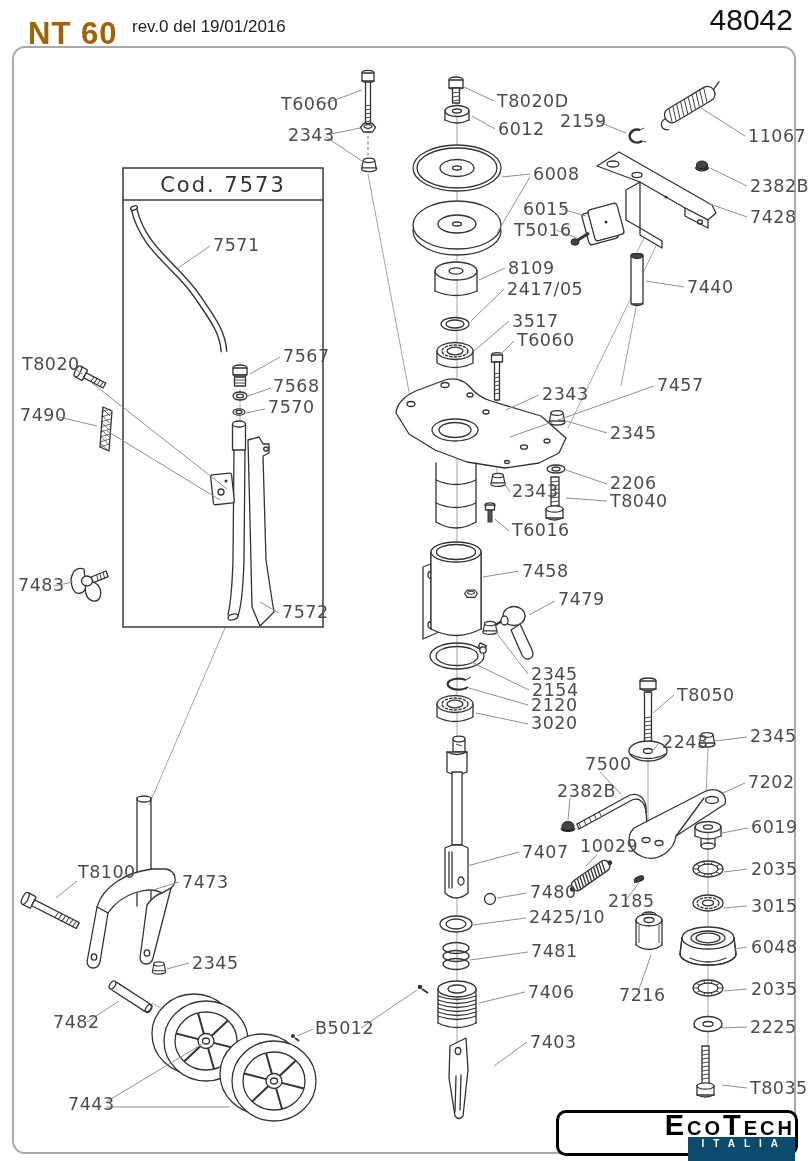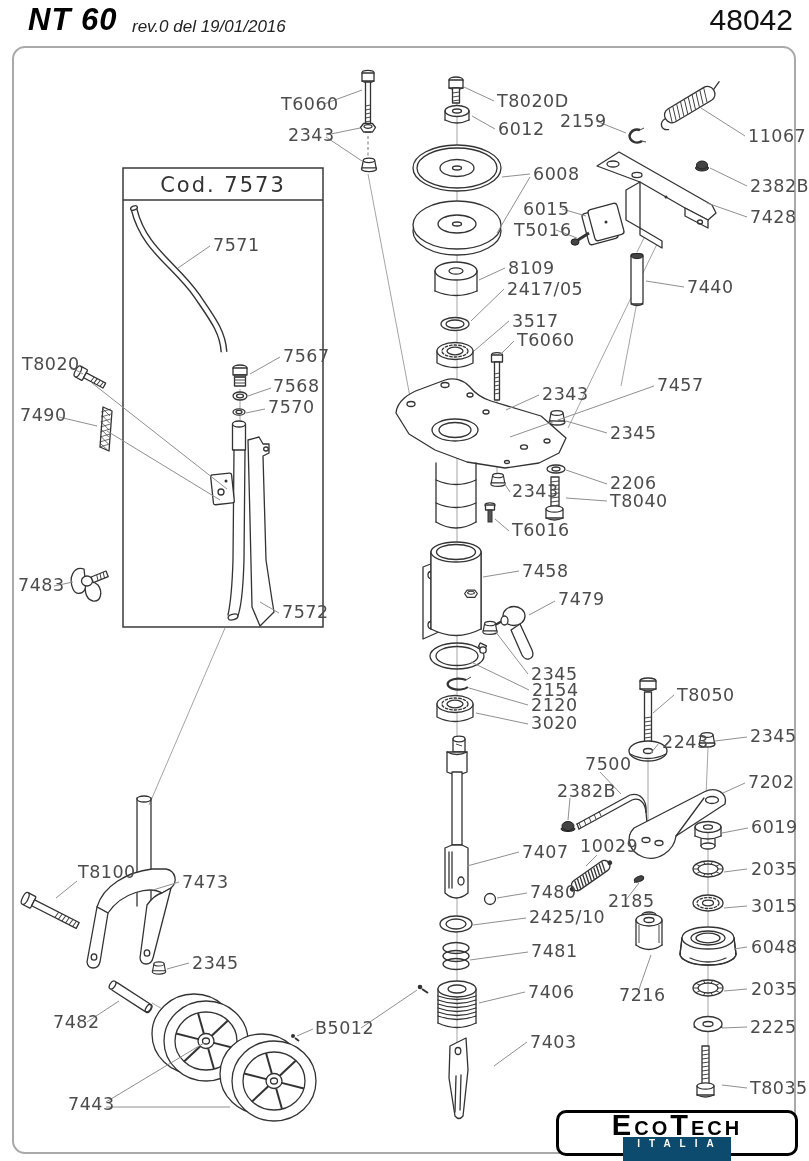--- a/index.html
+++ b/index.html
@@ -1,29 +1,29 @@
 <!DOCTYPE html>
 <html><head>
 <meta charset="utf-8">
 <style>
   html,body{margin:0;padding:0}
   body{width:809px;height:1161px;background:#fff;position:relative;font-family:"Liberation Sans",sans-serif;overflow:hidden}
-  .hdr-model{position:absolute;left:28px;top:2px;font-size:31px;font-weight:bold;font-style:italic;letter-spacing:1px;color:#000000}
-  .hdr-rev{position:absolute;left:132px;top:17px;font-size:17px;font-style:italic;color:#222}
+  .hdr-model{position:absolute;left:28px;top:16px;font-size:31px;font-weight:bold;letter-spacing:1px;color:#a16207}
+  .hdr-rev{position:absolute;left:132px;top:17px;font-size:17px;color:#222}
   .hdr-code{position:absolute;right:16px;top:3px;font-size:30px;color:#111}
   svg.diagram{position:absolute;left:0;top:0}
   .p{fill:#fff;stroke:#333;stroke-width:1.3;stroke-linejoin:round}
   .pn{fill:none;stroke:#333;stroke-width:1.3;stroke-linejoin:round;stroke-linecap:round}
   .pd{fill:#444;stroke:#222;stroke-width:1}
   .lead{stroke:#8f8f8f;stroke-width:1;fill:none}
   .axis{stroke:#9a9a9a;stroke-width:0.9;fill:none}
   .tick{stroke:#333;stroke-width:0.9}
   .lbl{font-family:"DejaVu Sans",sans-serif;font-size:17.5px;fill:#4c4c4c;letter-spacing:0.5px}
   .title{font-family:"DejaVu Sans",sans-serif;font-size:21px;fill:#333;letter-spacing:2px}
-  .logo{position:absolute;left:556px;top:1110px;width:242px;height:46px;background:#fff;border:3px solid #000;border-radius:10px;box-sizing:border-box;display:flex;flex-direction:column;align-items:center}
+  .logo{position:absolute;left:556px;top:1110px;width:242px;height:46px;background:#fff;border:3px solid #000;border-radius:10px;box-sizing:border-box;display:flex;flex-direction:column;align-items:flex-end}
   .logo-brand{font-weight:bold;font-variant:small-caps;font-size:29px;line-height:25px;letter-spacing:3px;color:#000}
   .logo-tab{background:#0c4a6e;color:#fff;font-size:10px;font-weight:bold;letter-spacing:9px;line-height:13px;padding:0 8px 19px 14px;border-radius:0 0 7px 7px;margin-top:-1px}
 </style>
 </head>
 <body>
 
 <div class="hdr-model">NT 60</div>
 <div class="hdr-rev">rev.0 del 19/01/2016</div>
 <div class="hdr-code">48042</div>
 

